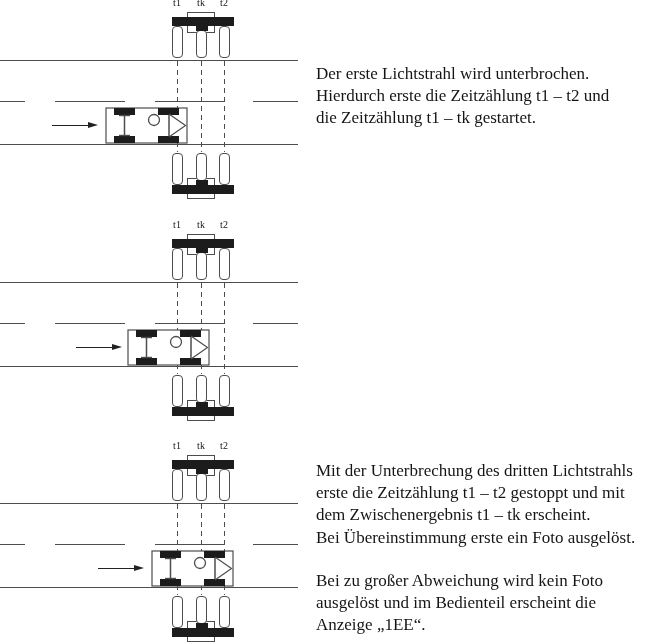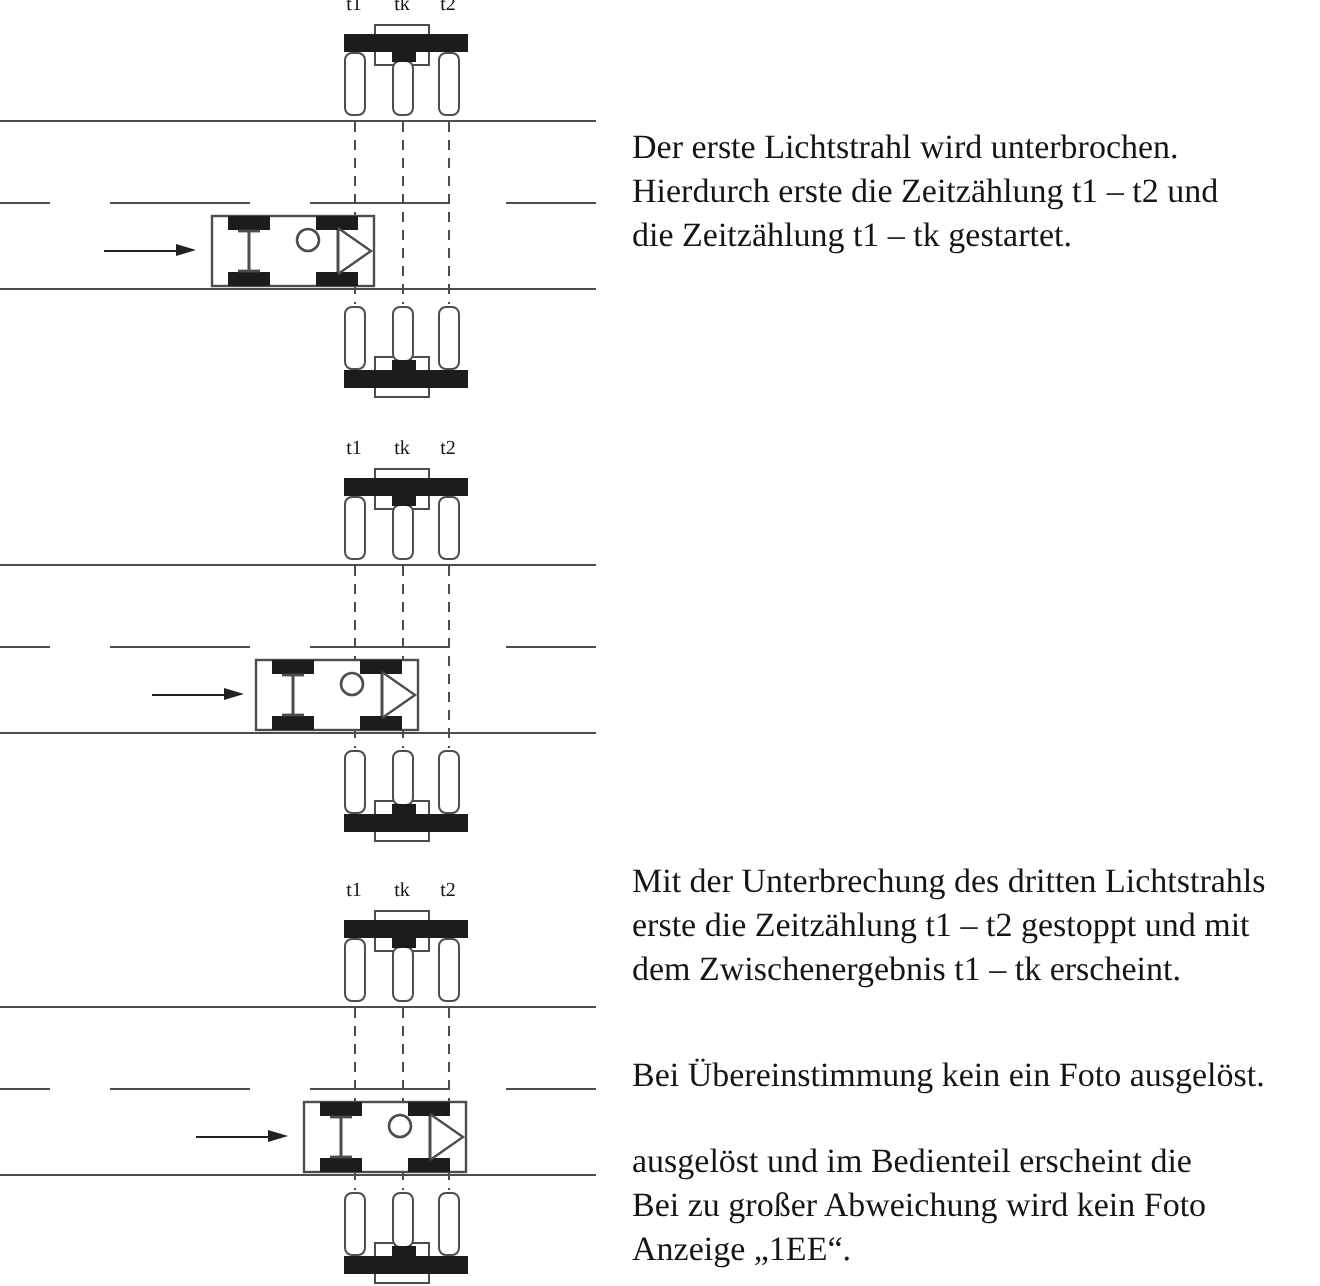--- a/index.html
+++ b/index.html
@@ -153,29 +153,29 @@
       </div>
     </div>
 
   <div class="tb" style="top:63px">
     <div class="tl">Der erste Lichtstrahl wird unterbrochen.</div>
     <div class="tl">Hierdurch erste die Zeitzählung t1 – t2 und</div>
     <div class="tl">die Zeitzählung t1 – tk gestartet.</div>
   </div>
 
 
-  <div class="tb" style="top:430px">
+  <div class="tb" style="top:460px">
     <div class="tl">Mit der Unterbrechung des dritten Lichtstrahls</div>
     <div class="tl">erste die Zeitzählung t1 – t2 gestoppt und mit</div>
     <div class="tl">dem Zwischenergebnis t1 – tk erscheint.</div>
   </div>
 
   <div class="tb" style="top:527px">
-    <div class="tl">Bei Übereinstimmung kein ein Foto ausgelöst.</div>
+    <div class="tl">Bei Übereinstimmung erste ein Foto ausgelöst.</div>
   </div>
 
   <div class="tb" style="top:570px">
+    <div class="tl">Bei zu großer Abweichung wird kein Foto</div>
     <div class="tl">ausgelöst und im Bedienteil erscheint die</div>
-    <div class="tl">Bei zu großer Abweichung wird kein Foto</div>
     <div class="tl">Anzeige „1EE“.</div>
   </div>
 
 </div>
 
 </body></html>

